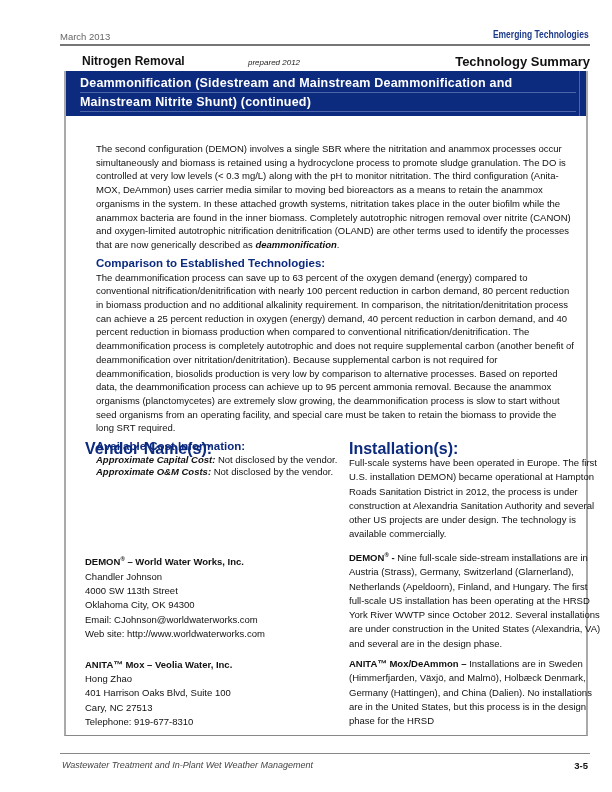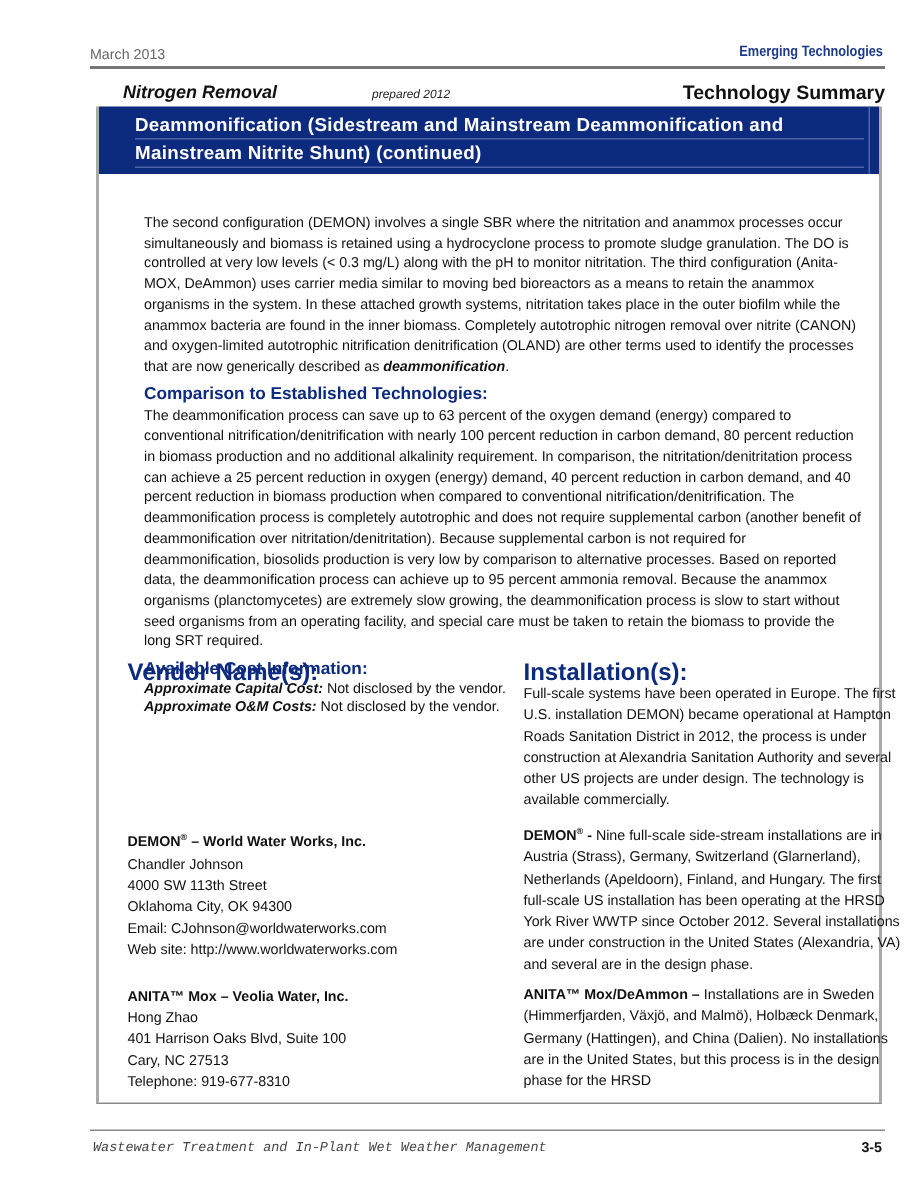--- a/index.html
+++ b/index.html
@@ -3,27 +3,27 @@
 <meta charset="utf-8">
 <style>
   html, body { margin:0; padding:0; background:#ffffff; }
   body { width:612px; height:792px; position:relative; overflow:hidden;
          font-family:"Liberation Sans", sans-serif; color:#111; }
   .hdr-date { position:absolute; left:60px; top:31px; font-size:9.5px; color:#666; }
   .hdr-right { position:absolute; right:23px; top:29px; font-size:10px; font-weight:bold; color:#1d3a8a;
                font-family:"Liberation Sans", sans-serif; transform:scaleX(0.85); transform-origin:right; }
   .hdr-rule { position:absolute; left:60px; right:22px; top:44px; height:2px; background:#777; }
 
-  .topic { position:absolute; left:82px; top:54px; font-size:12px; font-weight:bold; font-style:italic; }
+  .topic { position:absolute; left:82px; top:54px; font-size:12px; font-weight:bold; }
   .prepared { position:absolute; left:248px; top:58px; font-size:8px; font-style:italic; color:#222; }
   .techsum { position:absolute; right:22px; top:54px; font-size:13px; font-weight:bold; }
 
   .box { position:absolute; left:64px; top:71px; width:520px; height:664px;
          border-left:2px solid #aaa; border-right:2px solid #aaa; border-bottom:1px solid #888; }
-  .banner { background:#0c2a7e; color:#fff; padding:3px 10px 4px 24px; position:relative; }
+  .banner { background:#0c2a7e; color:#fff; padding:3px 10px 4px 14px; position:relative; }
   .banner .line { font-size:12.5px; font-weight:bold; line-height:18px; letter-spacing:0.2px;
                   border-bottom:1px solid #4d64a8; }
   .banner .line:last-child { border-bottom:none; }
   .banner-right { position:absolute; right:6px; top:0; bottom:0; width:1px; background:#4d64a8; }
 
   .content { position:absolute; left:30px; right:10px; top:52px; font-size:9.5px; line-height:13.7px;margin-top:19px; }
   .para { margin:0; }
   .section-h { color:#0c2a7e; font-weight:bold; font-size:11.5px; margin:2px 0 0 0; line-height:15px; }
   .cost { font-size:9.5px; line-height:12.2px; }
   .cost b { font-style:italic; }
@@ -31,21 +31,21 @@
   .cols { position:absolute; left:19px; right:10px; top:370px; }
   .col-left { position:absolute; left:0; width:245px; top:0; }
   .col-right { position:absolute; left:264px; width:252px; top:0; }
   .col-h { color:#0c2a7e; font-weight:bold; font-size:16px; line-height:15px; }
   .vline { font-size:9.5px; line-height:14.4px; }
   .vhead { font-weight:bold; font-size:9.5px; line-height:14.4px; }
   .rtext { font-size:9.5px; line-height:14.3px; }
   sup { font-size:6px; }
 
   .foot-rule { position:absolute; left:60px; right:22px; top:753px; height:1px; background:#888; }
-  .foot-left { position:absolute; left:62px; top:760px; font-size:9px; font-style:italic; color:#444;font-family:Liberation Mono, monospace; }
+  .foot-left { position:absolute; left:62px; top:760px; font-size:9px; font-style:italic; color:#444; }
   .foot-right { position:absolute; right:24px; top:760px; font-size:9.5px; font-weight:bold; }
 </style>
 </head>
 <body>
 
 <div>
   <div class="hdr-date">March 2013</div>
   <div class="hdr-right">Emerging Technologies</div>
   <div class="hdr-rule"></div>
 </div>

